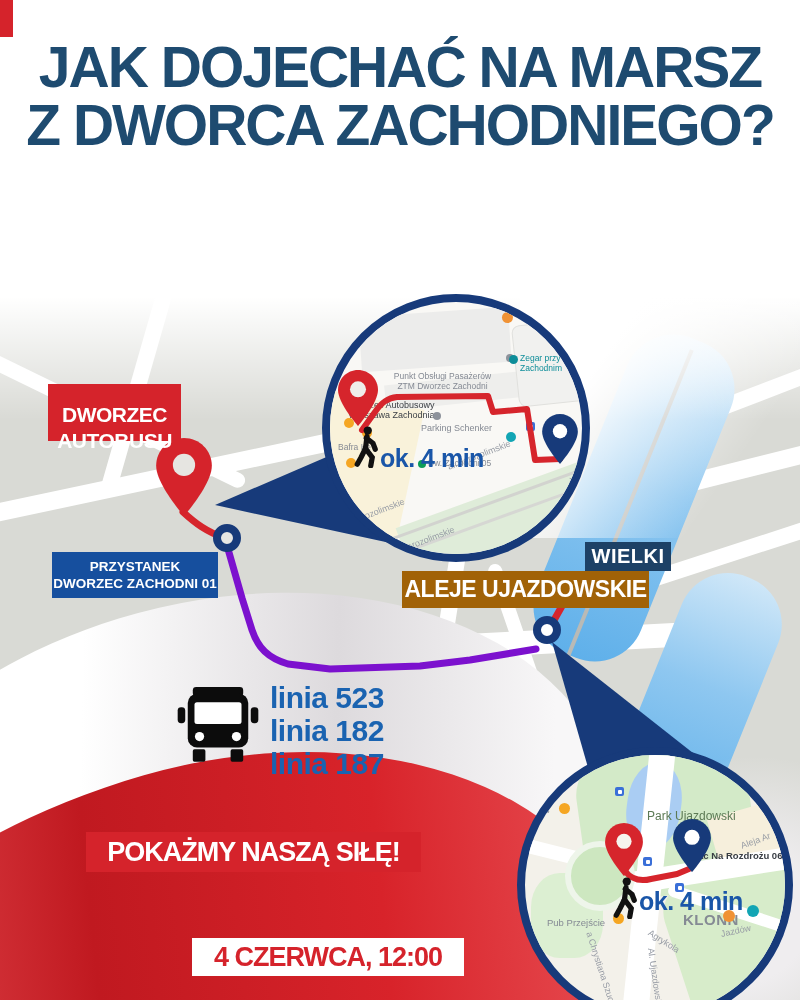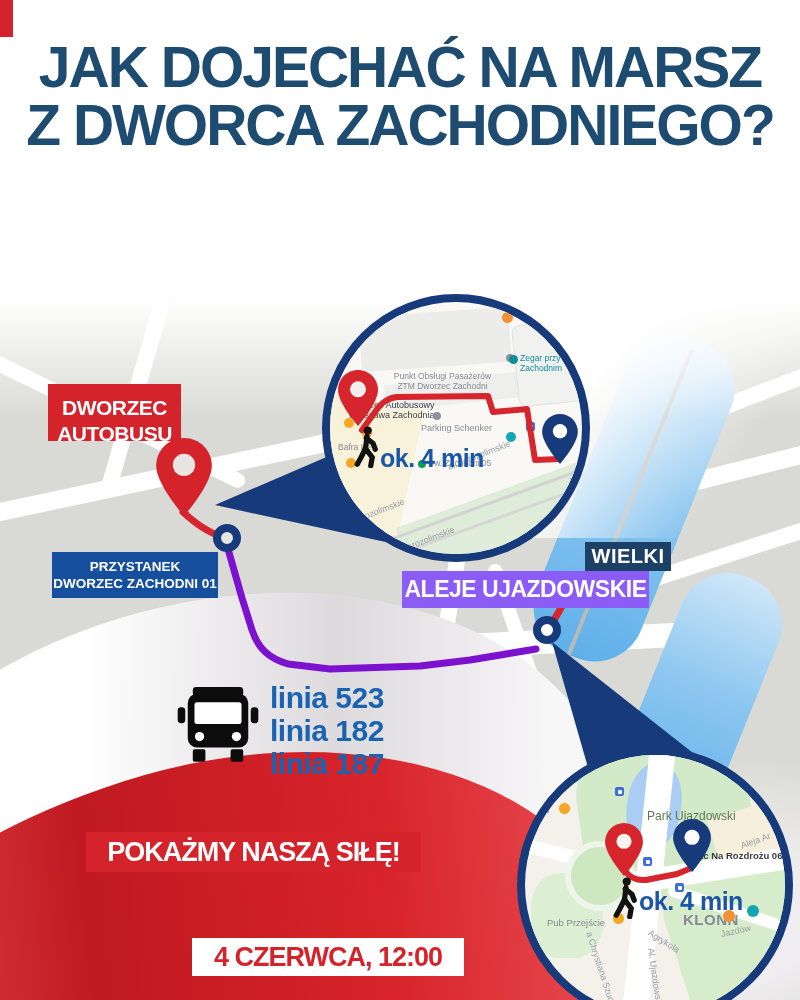--- a/index.html
+++ b/index.html
@@ -32,26 +32,26 @@
   .inset-top{left:322px;top:294px;width:268px;height:268px;}
   .inset-bottom{left:517px;top:747px;width:276px;height:276px;background:#f3f1ea;}
   .maplabel{position:absolute;color:#858a94;font-size:9px;line-height:10px;text-align:center;white-space:nowrap;}
   .streetlabel{position:absolute;color:#979ca5;font-size:9px;white-space:nowrap;transform-origin:left center;}
   .walktime{position:absolute;color:#1a56a8;font-weight:800;font-size:25px;letter-spacing:-0.5px;white-space:nowrap;}
   .dot{position:absolute;border-radius:50%;}
   .transit-sq{position:absolute;width:9px;height:9px;border-radius:2px;background:#3a6fd8;}
   .transit-sq:after{content:"";position:absolute;left:2.5px;top:2.5px;width:4px;height:4px;background:#fff;border-radius:1px;}
   
   .origin-label{left:48px;top:384px;width:133px;height:57px;background:#d5232b;color:#fff;
-       font-weight:800;font-size:21px;line-height:26px;text-align:center;padding-top:11px;box-sizing:border-box;letter-spacing:-0.5px;}
+       font-weight:800;font-size:21px;line-height:26px;text-align:center;padding-top:18px;box-sizing:border-box;letter-spacing:-0.5px;}
   .stop-label{left:52px;top:552px;width:166px;height:46px;background:#164f9e;color:#fff;
        font-weight:800;font-size:13.5px;line-height:17px;text-align:center;padding-top:6px;box-sizing:border-box;}
   .start-badge{left:585px;top:542px;width:86px;height:29px;background:#1d4166;color:#fff;
        font-weight:800;font-size:20px;line-height:29px;text-align:center;letter-spacing:0.5px;}
-  .dest-banner{left:402px;top:571px;width:247px;height:37px;background:#8b5cf6;color:#fff;
+  .dest-banner{left:402px;top:571px;width:247px;height:37px;background:#a16207;color:#fff;
        font-weight:800;font-size:23px;line-height:37px;text-align:center;letter-spacing:-0.5px;}
   
   .ring{position:absolute;box-sizing:border-box;border:8px solid #173a7a;border-radius:50%;width:28px;height:28px;}
   
   .bus-lines{left:270px;top:681px;color:#1a63b1;font-weight:800;font-size:30px;line-height:33px;letter-spacing:-0.5px;}
   
   .strength-banner{left:38px;top:832px;width:335px;height:40px;background:#d5232b;color:#fff;
        font-weight:800;font-size:27px;line-height:40px;text-align:center;letter-spacing:-1px;margin-left:48px;}
   .march-box{left:30px;top:872px;width:428px;height:66px;background:#fff;color:#1e4b70;
        font-weight:800;font-size:52px;line-height:64px;text-align:center;letter-spacing:-2px;}

